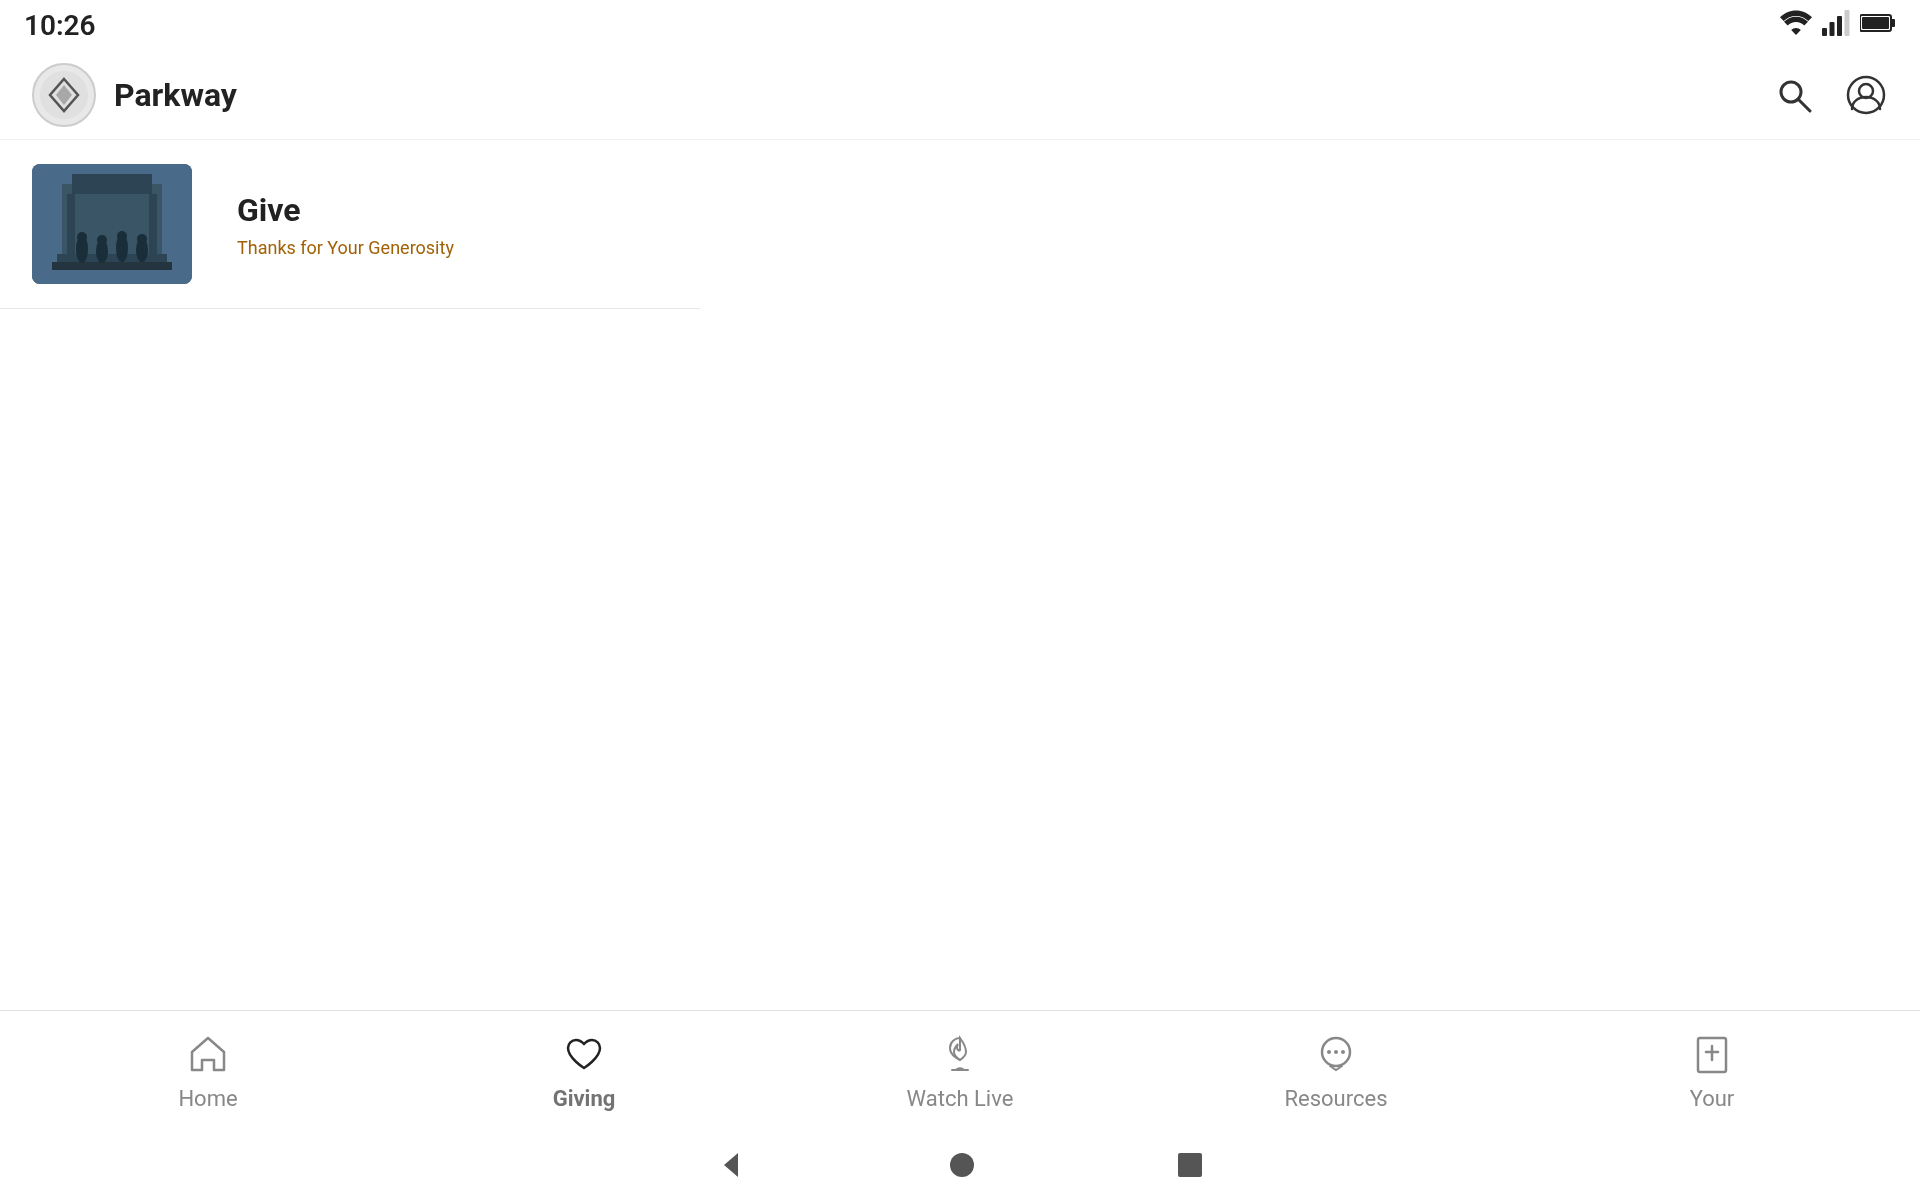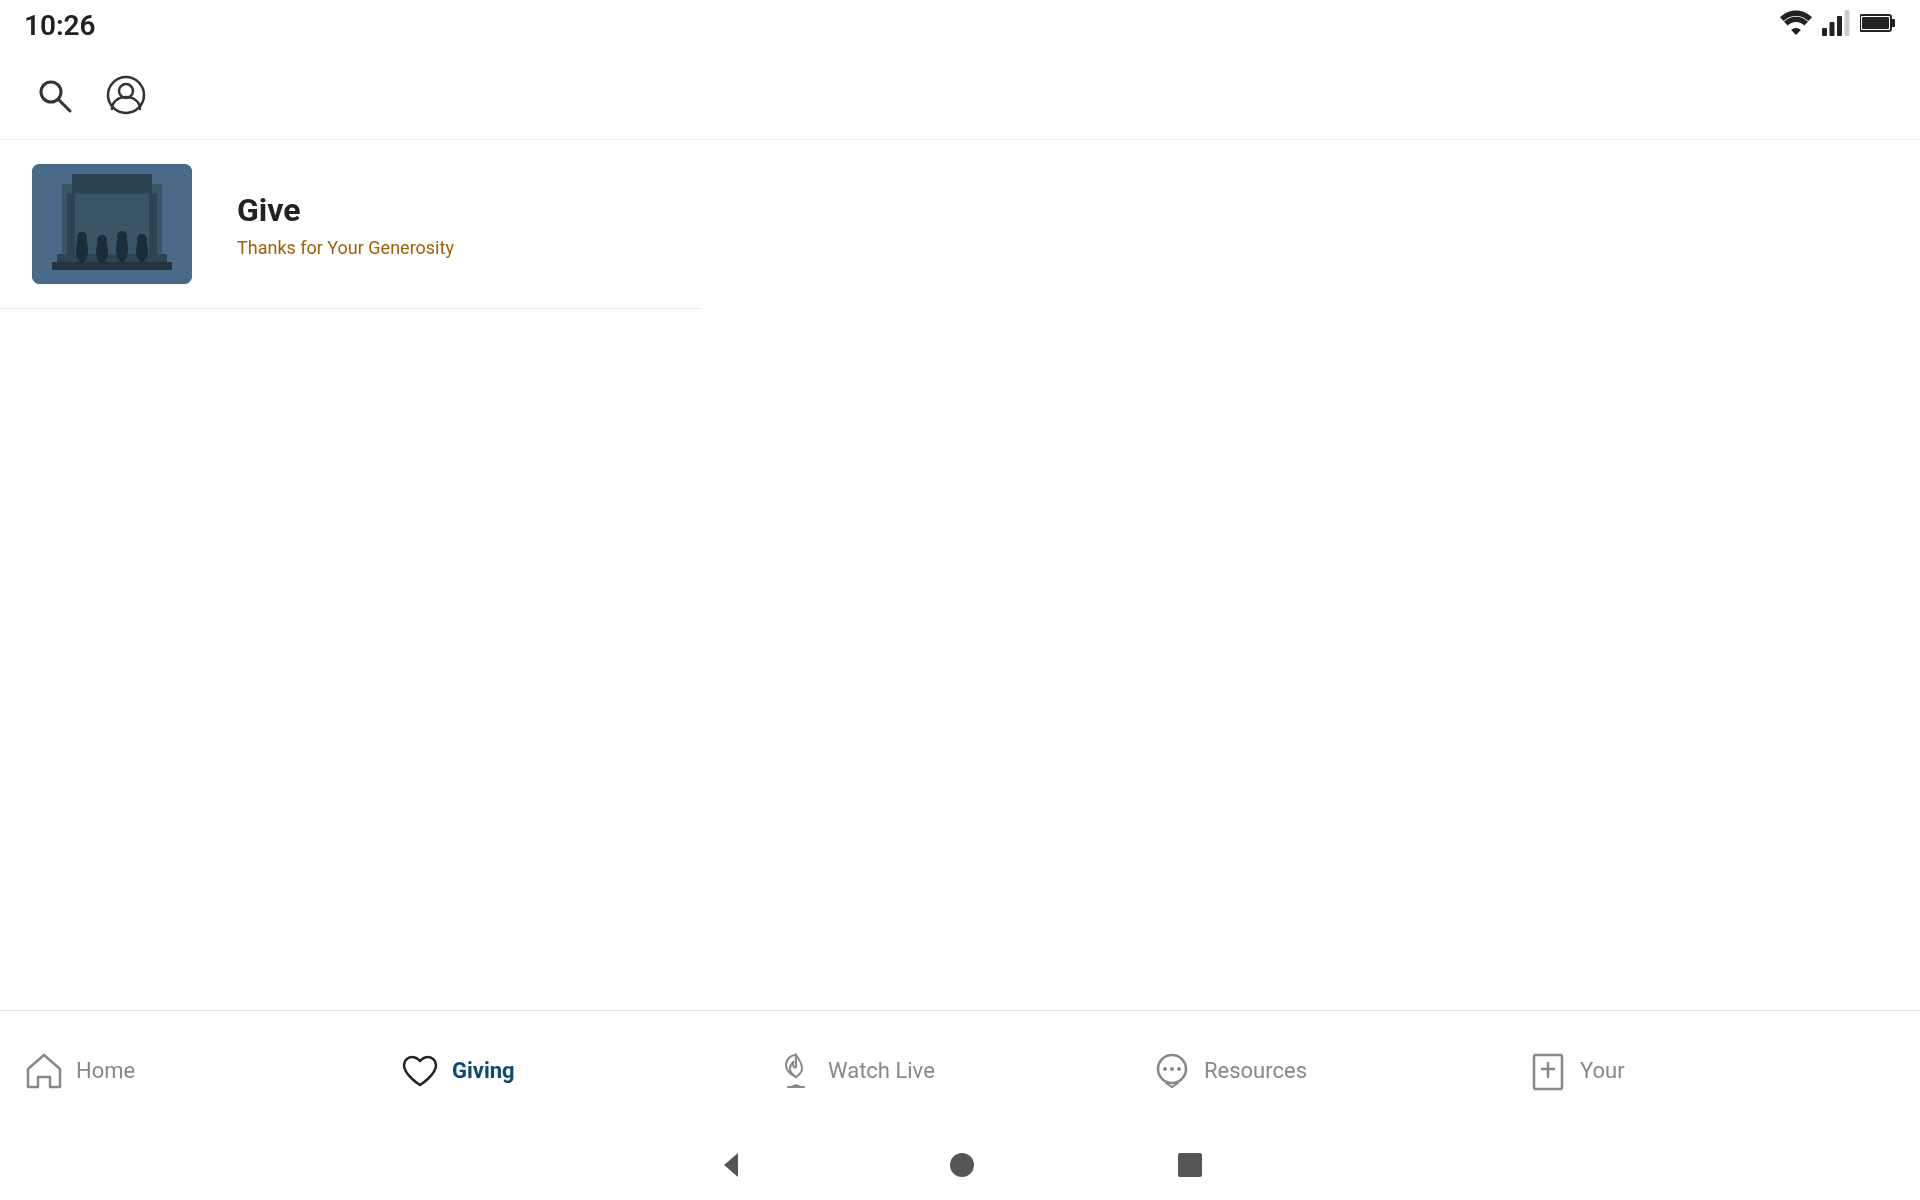--- a/index.html
+++ b/index.html
@@ -160,21 +160,21 @@
       background: #ffffff;
       border-top: 1px solid #e0e0e0;
       display: flex;
       align-items: center;
       justify-content: space-around;
       padding: 0 20px;
     }
 
     .nav-item {
       display: flex;
-      flex-direction: row;
+      flex-direction: column;
       align-items: center;
       gap: 8px;
       cursor: pointer;
       flex: 1;
       padding: 10px 0;
     }
 
     .nav-icon {
       width: 48px;
       height: 48px;
@@ -182,21 +182,21 @@
       align-items: center;
       justify-content: center;
     }
 
     .nav-label {
       font-size: 22px;
       color: #888;
     }
 
     .nav-label.active {
-      color: #0c4a6e;
+      color: #737373;
       font-weight: 700;
     }
 
     .nav-icon svg {
       width: 40px;
       height: 40px;
     }
 
     
     .system-nav {
@@ -247,20 +247,31 @@
       <svg width="36" height="20" viewBox="0 0 36 20" fill="none">
         <rect x="0" y="2" width="31" height="16" rx="2" stroke="#222" stroke-width="2"></rect>
         <rect x="31" y="6" width="4" height="8" rx="1" fill="#222"></rect>
         <rect x="2" y="4" width="27" height="12" rx="1" fill="#222"></rect>
       </svg>
     </span>
   </div>
 </div>
 
 <div class="header">
+  <div class="header-left">
+    <div class="logo-circle">
+
+      <svg class="logo-inner" viewBox="0 0 48 48" fill="none">
+        <rect width="48" height="48" rx="24" fill="#e0e0e0"></rect>
+        <polygon points="24,8 38,24 24,40 10,24" fill="none" stroke="#555" stroke-width="2.5"></polygon>
+        <polygon points="24,14 32,24 24,34 16,24" fill="#555" opacity="0.4"></polygon>
+      </svg>
+    </div>
+    <span class="app-title">Parkway</span>
+  </div>
   <div class="header-right">
     <div class="header-icon">
       <svg width="40" height="40" viewBox="0 0 40 40" fill="none">
         <circle cx="17" cy="17" r="10" stroke="#333" stroke-width="3"></circle>
         <line x1="24" y1="24" x2="36" y2="36" stroke="#333" stroke-width="3" stroke-linecap="round"></line>
       </svg>
     </div>
     <div class="header-icon">
       <svg width="40" height="40" viewBox="0 0 40 40" fill="none">
         <circle cx="20" cy="20" r="18" stroke="#333" stroke-width="2.5"></circle>

